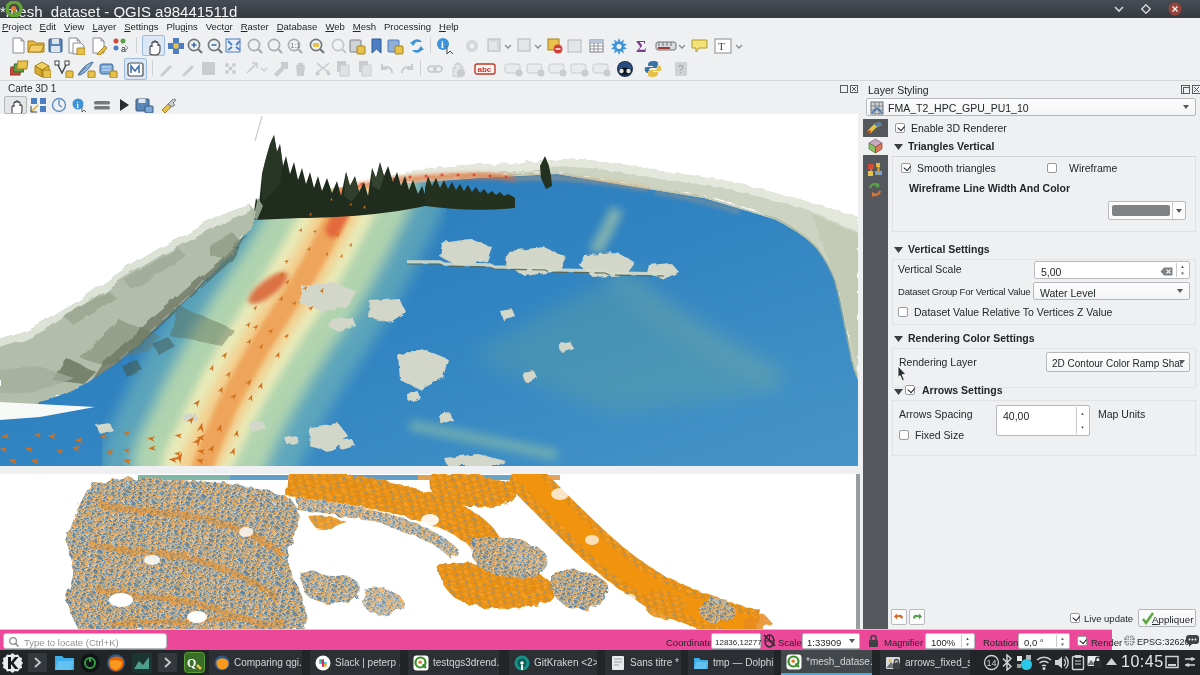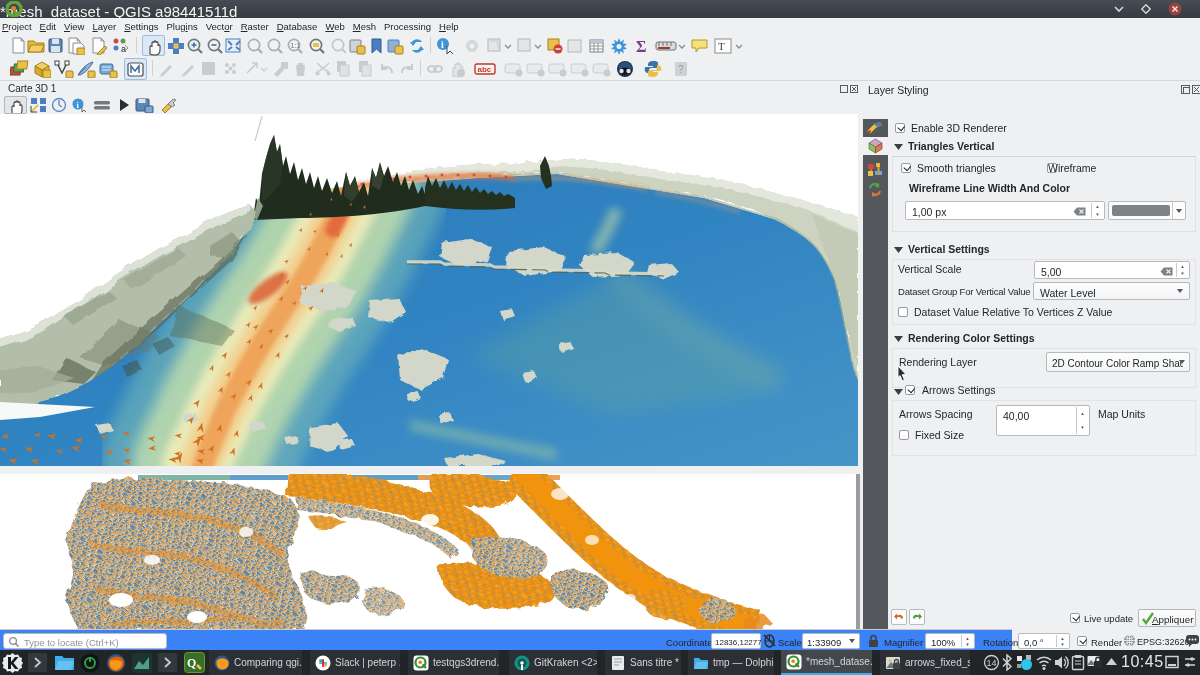--- a/index.html
+++ b/index.html
@@ -9,21 +9,21 @@
 .menubar span{padding:0 8px 0 0;font-size:9.5px}
 .menubar u{text-decoration:underline}
 .tb{left:0;top:34px;width:1200px;height:23px;background:#eff0f1}
 .tb2{top:57px;height:24px;border-bottom:1px solid #d6d7d8}
 .sep{position:absolute;top:3px;width:1px;height:16px;background:#cfd0d1}
 svg{display:block}
 .dock3d-title{left:0;top:82px;width:858px;height:14px;background:#eff0f1;font-size:10px;padding:1px 0 0 8px}
 .tb3d{left:0;top:96px;width:858px;height:18px;background:#eff0f1}
 .viewport3d{left:0;top:114px;width:858px;height:352px;background:#fff;border-bottom:1px solid #9da0a3}
 .canvas2d{left:0;top:474px;width:858px;height:155px;background:#fff}
-.statusbar{left:0;top:629px;width:1012px;height:21px;background:#3b82f6;border-top:1px solid #c8cacc;font-size:9.5px}
+.statusbar{left:0;top:629px;width:1112px;height:21px;background:#ec4899;border-top:1px solid #c8cacc;font-size:9.5px}
 .taskbar{left:0;top:650px;width:1200px;height:25px;background:#222528;color:#dadbdc;font-size:10px}
 .panel{left:862px;top:82px;width:338px;height:547px;background:#eff0f1;font-size:10.5px}
 .sbox{position:absolute;background:#fff;border:1px solid #b6babe;border-radius:2px}
 .sblabel{position:absolute;top:7px;color:#232629}
 .chk{position:absolute;width:10px;height:10px;background:#fff;border:1px solid #989ca0;border-radius:2px;color:transparent}
 .chk.on::before{content:"";position:absolute;left:1.5px;top:1px;width:5px;height:3.5px;border-left:1.6px solid #1d1f21;border-bottom:1.6px solid #1d1f21;transform:rotate(-50deg)}
 .spinner{position:absolute;right:1px;top:1px;bottom:1px;width:12px;border-left:1px solid #c8cacc;display:flex;flex-direction:column;align-items:center;justify-content:space-around;color:#55585b;font-size:4.5px}
 .cmbarrow{position:absolute;right:4px;top:50%;margin-top:-2px;width:0;height:0;border-left:3.5px solid transparent;border-right:3.5px solid transparent;border-top:4px solid #55585b}
 </style></head><body>
 <div class="abs titlebar">
@@ -659,20 +659,29 @@
 </div>
 <div class="abs" style="left:856px;top:474px;width:4px;height:155px;background:#9a9da0"></div>
 <div class="abs panel">
 <div class="abs" style="left:6px;top:2px;font-size:10.5px">Layer Styling</div>
 <svg class="abs" style="left:319px;top:3px" width="20" height="10" viewBox="0 0 20 10">
       <rect x="0.5" y="0.5" width="8" height="8" fill="none" stroke="#595d61"></rect>
       <rect x="2.5" y="2.5" width="6" height="6" fill="#eff0f1" stroke="#595d61"></rect>
       <rect x="11.5" y="0.5" width="8" height="8" fill="none" stroke="#595d61"></rect>
       <path d="M13,2 l5,5 m0,-5 l-5,5" stroke="#595d61"></path>
     </svg>
+<div class="abs sbox" style="left:4px;top:16px;width:330px;height:18px;background:linear-gradient(#fdfdfd,#f3f4f5)">
+ <svg class="abs" style="left:3px;top:2px" width="14" height="14" viewBox="0 0 14 14">
+        <rect x="1" y="1" width="12" height="12" fill="#cfd4d9" stroke="#6b7074"></rect>
+        <path d="M1,5 L13,5 M1,9 L13,9 M5,1 L5,13 M9,1 L9,13" stroke="#6b7074" stroke-width="0.8"></path>
+        <path d="M2,12 L7,7 L12,12" stroke="#3d6fb0" stroke-width="1.4" fill="none"></path>
+      </svg>
+ <span class="abs" style="left:21px;top:3px;font-size:10.5px">FMA_T2_HPC_GPU_PU1_10</span>
+ <span class="cmbarrow" style="right:6px"></span>
+</div>
 <div class="abs" style="left:1px;top:37px;width:25px;height:530px;background:#54585c"></div>
 <div class="abs" style="left:1px;top:55px;width:26px;height:18px;background:#eff0f1"></div>
 <svg class="abs" style="left:4px;top:39px" width="19" height="15" viewBox="0 0 19 15">
       <path d="M1,10 L8,3 L14,1 L16,4 L10,7 L4,13 Z" fill="#e8c14a" stroke="#8a6914" stroke-width="0.7"></path>
       <path d="M1,10 L5,9 L4,13 Z" fill="#c0392b"></path>
       <path d="M8,3 L14,1 L16,4 L11,6 Z" fill="#4d7ec4"></path>
     </svg>
 <svg class="abs" style="left:5px;top:56px" width="17" height="16" viewBox="0 0 17 16">
       <path d="M8.5,1 L15,5 L8.5,9 L2,5 Z" fill="#c9a7c0" stroke="#7e5a78" stroke-width="0.7"></path>
       <path d="M2,5 L8.5,9 L8.5,15 L2,11 Z" fill="#8dc063" stroke="#4e7a31" stroke-width="0.7"></path>
@@ -694,33 +703,22 @@
 <div class="chk on" style="left:33px;top:41px"></div>
 <div class="abs" style="left:49px;top:40px">Enable 3D Renderer</div>
 <svg class="abs" style="left:32px;top:61px" width="9" height="7" viewBox="0 0 9 7">
       <path d="M0,1 L9,1 L4.5,7 Z" fill="#3c3f41"></path>
     </svg>
 <div class="abs" style="left:46px;top:58px;font-weight:bold">Triangles Vertical</div>
 <div class="abs" style="left:30px;top:74px;width:304px;height:76px;border:1px solid #e0e1e3;border-top:1px solid #d4d5d7"></div>
 <div class="chk on" style="left:39px;top:81px"></div>
 <div class="abs" style="left:55px;top:80px">Smooth triangles</div>
 <div class="chk" style="left:185px;top:81px"></div>
-<div class="abs" style="left:186px;top:80px">Wireframe</div>
+<div class="abs" style="left:207px;top:80px">Wireframe</div>
 <div class="abs" style="left:47px;top:100px;font-weight:bold">Wireframe Line Width And Color</div>
-<div class="abs sbox" style="left:43px;top:119px;width:200px;height:19px">
- <span class="abs" style="left:6px;top:4px">1,00 px</span>
- <svg class="abs" style="right:18px;top:5px" width="13" height="9" viewBox="0 0 13 9">
-        <path d="M4,0.5 L12.5,0.5 L12.5,8.5 L4,8.5 L0.5,4.5 Z" fill="#7d8184"></path>
-        <path d="M6.5,2.5 L10.5,6.5 M10.5,2.5 L6.5,6.5" stroke="#eff0f1" stroke-width="1.1"></path>
-      </svg>
- <span class="spinner">
-        <span>▲</span>
-        <span>▼</span>
-      </span>
-</div>
 <div class="abs sbox" style="left:246px;top:119px;width:78px;height:19px;background:#fcfcfc">
  <div class="abs" style="left:3px;top:3px;width:58px;height:11px;background:#808284;border-radius:2px"></div>
  <div class="abs" style="right:0;top:0;bottom:0;width:13px;border-left:1px solid #c8cacc"></div>
  <span class="cmbarrow" style="right:3px"></span>
 </div>
 <svg class="abs" style="left:32px;top:164px" width="9" height="7" viewBox="0 0 9 7">
       <path d="M0,1 L9,1 L4.5,7 Z" fill="#3c3f41"></path>
     </svg>
 <div class="abs" style="left:46px;top:161px;font-weight:bold">Vertical Settings</div>
 <div class="abs" style="left:30px;top:177px;width:304px;height:66px;border:1px solid #e2e3e5"></div>
@@ -753,21 +751,21 @@
  <span class="abs" style="left:5px;top:4.5px;width:131px;overflow:hidden;white-space:nowrap;font-size:10px">2D Contour Color Ramp Shader</span>
  <span class="cmbarrow" style="right:4px"></span>
 </div>
 <svg class="abs" style="left:34px;top:284px" width="12" height="18" viewBox="0 0 12 18">
       <path d="M2,0 L10,8.5 L6.2,8.7 L8.4,13.8 L6.3,14.7 L4.1,9.6 L2,11.5 Z" fill="#2a2d30" stroke="#fff" stroke-width="0.9"></path>
     </svg>
 <svg class="abs" style="left:32px;top:306px" width="9" height="7" viewBox="0 0 9 7">
       <path d="M0,1 L9,1 L4.5,7 Z" fill="#3c3f41"></path>
     </svg>
 <div class="chk on" style="left:43px;top:303px"></div>
-<div class="abs" style="left:60px;top:302px;font-weight:normal">Arrows Settings</div>
+<div class="abs" style="left:60px;top:302px;font-weight:bold">Arrows Settings</div>
 <div class="abs" style="left:30px;top:318px;width:304px;height:56px;border:1px solid #e2e3e5"></div>
 <div class="abs" style="left:37px;top:326px">Arrows Spacing</div>
 <div class="abs sbox" style="left:134px;top:323px;width:94px;height:31px">
  <span class="abs" style="left:6px;top:4px">40,00</span>
  <span class="spinner">
         <span>▲</span>
         <span>▼</span>
       </span>
 </div>
 <div class="abs" style="left:236px;top:326px">Map Units</div>

